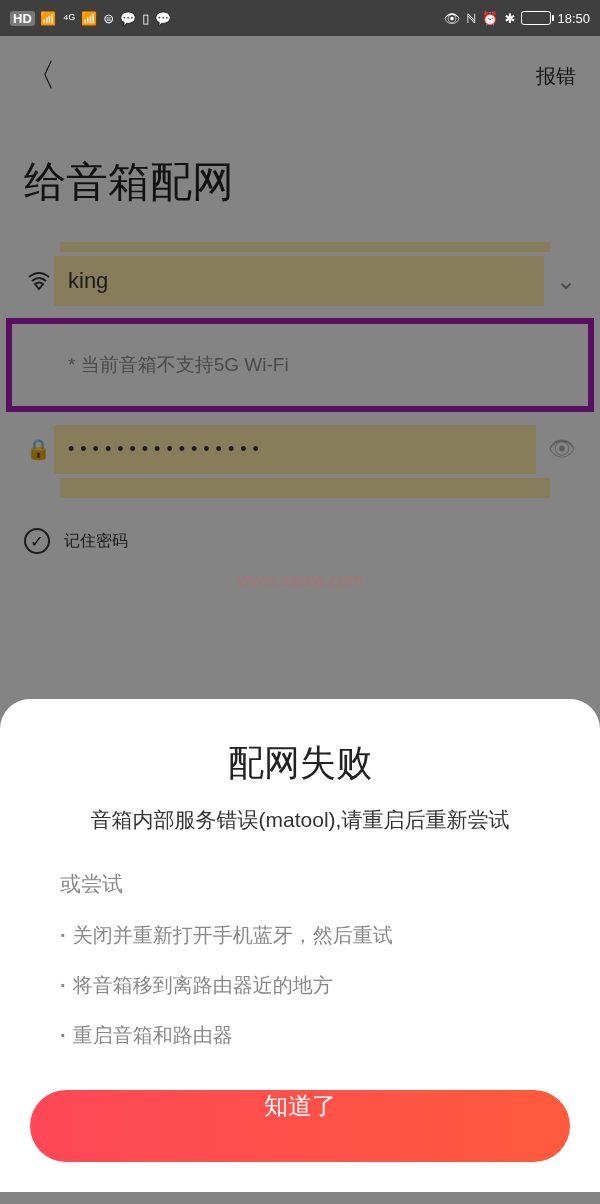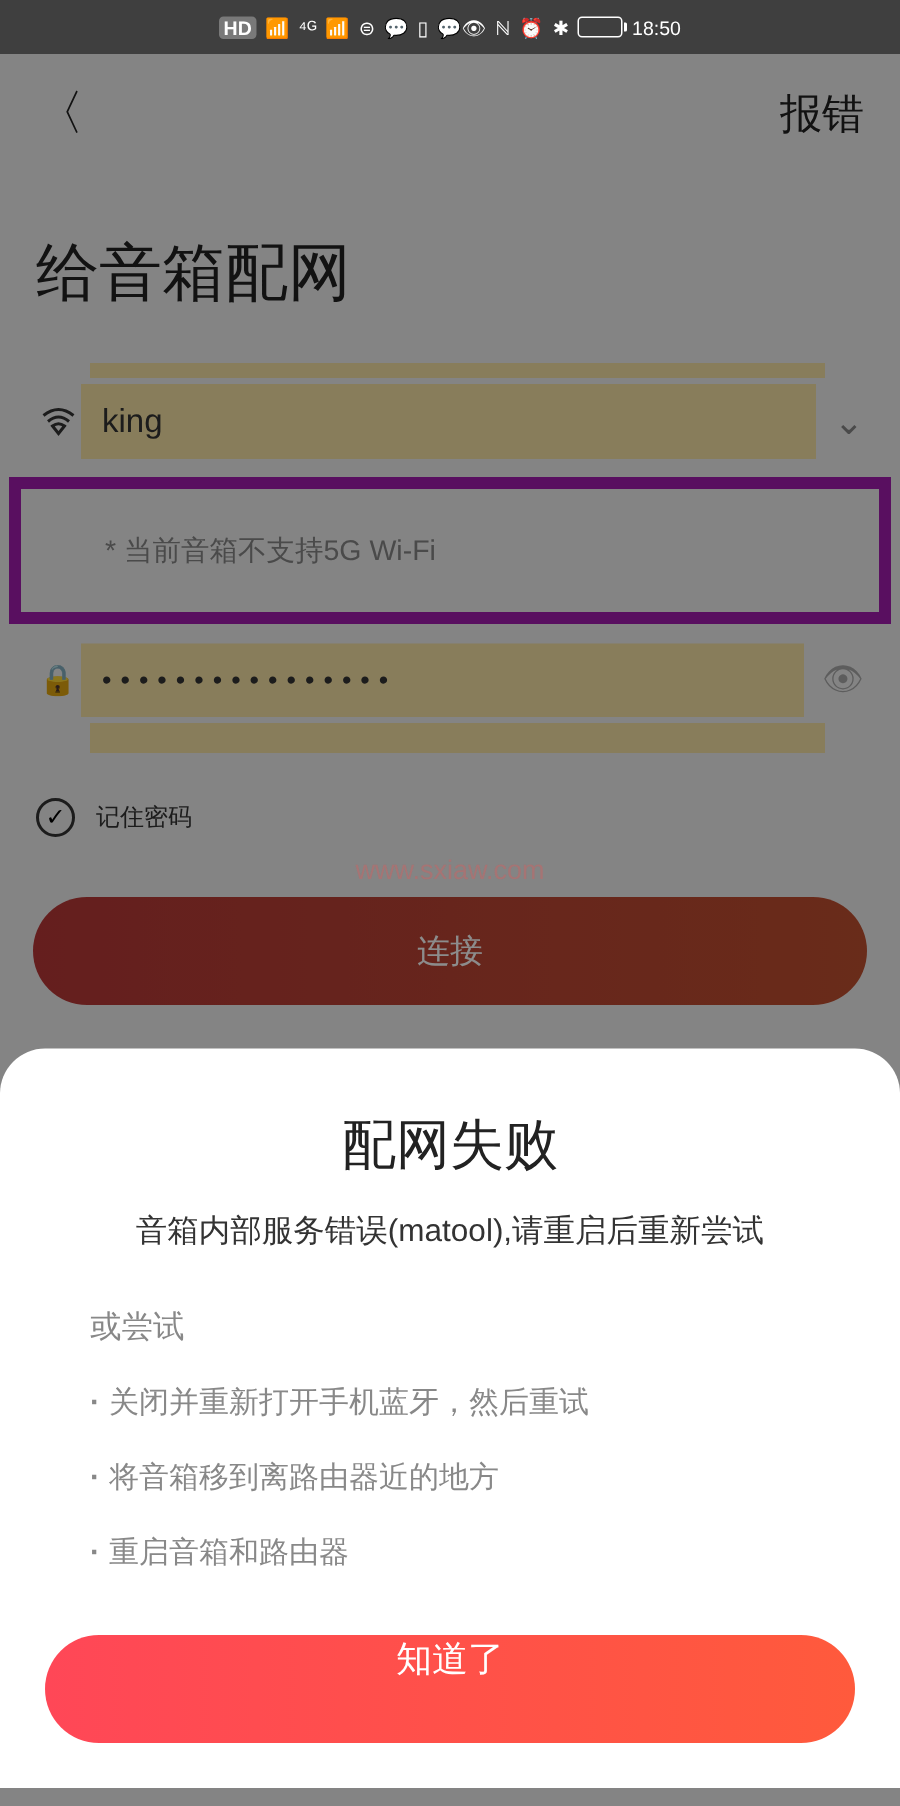--- a/index.html
+++ b/index.html
@@ -13,21 +13,21 @@
       height: 1204px;
       background: #f1f1f1;
       position: relative;
       overflow: hidden;
     }
     .status-bar {
       height: 36px;
       background: #3f3f3f;
       color: #fff;
       display: flex;
-      justify-content: center;
+      justify-content: space-between;
       align-items: center;
       padding: 13px 10px;
       font-size: 14px;
     }
     .status-left, .status-right {
       display: flex;
       align-items: center;
       gap: 6px;
     }
     .status-left span, .status-right span {
@@ -86,21 +86,21 @@
       justify-content: space-between;
       align-items: center;
       padding: 0 24px;
     }
     .back-icon {
       font-size: 32px;
       font-weight: 300;
       color: #222;
     }
     .nav-right {
-      font-size: 28px;
+      font-size: 20px;
       color: #222;
       text-align: right;
     }
     .page-title {
       font-size: 42px;
       font-weight: 500;
       color: #222;
       padding: 38px 24px 32px;
     }
     .highlight-box {
@@ -123,21 +123,21 @@
       flex: 1;
       font-size: 22px;
       color: #333;
       padding-left: 18px;
     }
     .chevron-down {
       font-size: 24px;
       color: #888;
     }
     .orange-frame {
-      border: 8px solid #a21caf;
+      border: 6px solid #a21caf;
       margin: 8px 6px;
       padding: 28px 0 28px 56px;
       font-size: 19px;
       color: #888;
       background: #f1f1f1;
     }
     .password-row {
       display: flex;
       align-items: center;
       padding: 10px 24px;
@@ -335,23 +335,20 @@
     </div>
     <div class="eye-icon" style="margin-left:12px;">👁</div>
   </div>
   <div class="highlight-box" style="height:20px;"></div>
 
   <div class="remember-row">
     <div class="check-circle">✓</div>
     <div class="remember-text">记住密码</div>
   </div>
 
-  <div class="connect-btn">
-    <span>连接</span>
-  </div>
 </div>
 
 <div class="watermark">
   <div class="watermark-sub">www.sxiaw.com</div>
 </div>
 
 <div class="dim-overlay"></div>
 
 <div class="modal">
   <div class="modal-title">配网失败</div>

